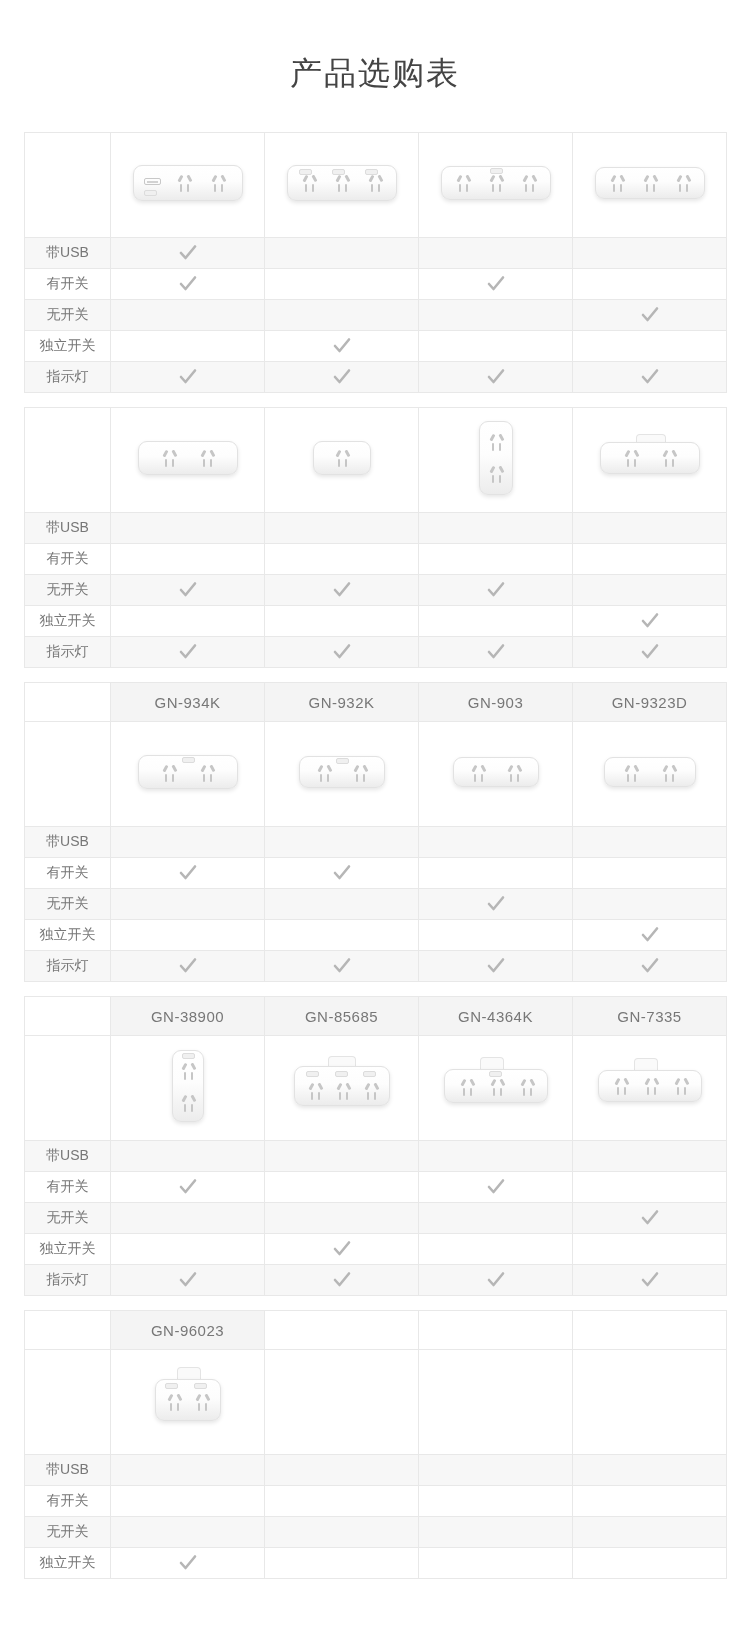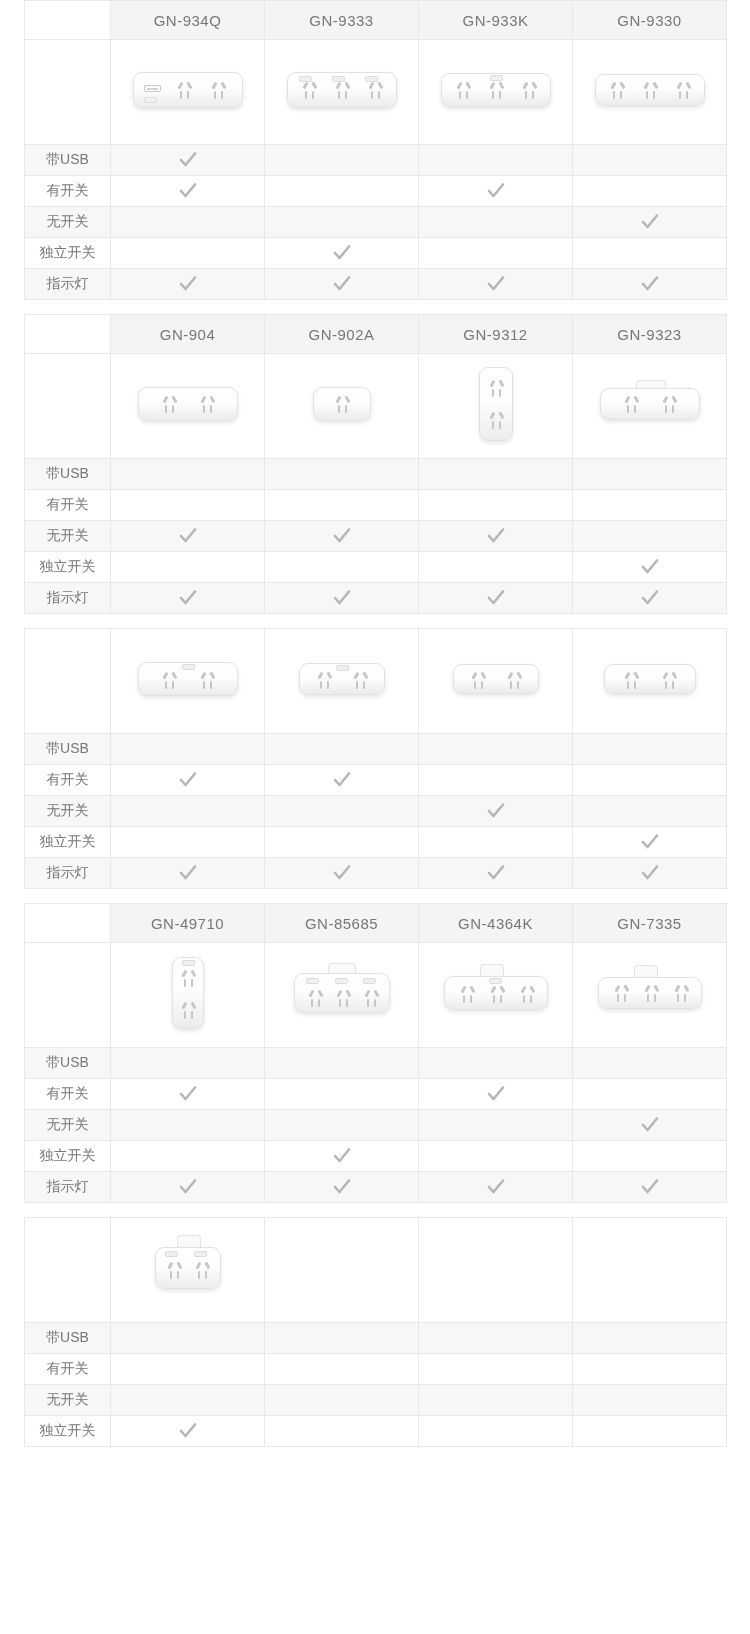--- a/index.html
+++ b/index.html
@@ -152,176 +152,452 @@
     border: 1px solid #e4e4e4;
     border-bottom: none;
     border-radius: 4px 4px 0 0;
   }
 </style>
 </head>
 <body>
 
 <div class="page">
 
+  <h1 class="page-title">产品选购表</h1>
 
   <div class="tables">
+
+    <table class="spec">
+      <colgroup>
+          <col class="lab">
+          <col class="mod">
+          <col class="mod">
+          <col class="mod">
+          <col class="mod">
+        </colgroup>
+      <tbody>
+      <tr>
+        <td class="corner-cell"></td>
+        <td class="img-cell">
+          <div class="prod">
+            <div class="body" style="width:110px;height:36px;">
+              <div class="usb" style="left:10px;top:12px;"></div>
+              <div class="sock" style="left:38px;top:7px;">
+                    <i class="tl"></i>
+                    <i class="tr"></i>
+                    <i class="bl"></i>
+                    <i class="br"></i>
+                  </div>
+              <div class="sock" style="left:72px;top:7px;">
+                    <i class="tl"></i>
+                    <i class="tr"></i>
+                    <i class="bl"></i>
+                    <i class="br"></i>
+                  </div>
+              <div class="sw" style="left:10px;top:24px;"></div>
+            </div>
+          </div>
+        </td>
+        <td class="img-cell">
+          <div class="prod">
+            <div class="body" style="width:110px;height:36px;">
+              <div class="sock" style="left:9px;top:7px;">
+                    <i class="tl"></i>
+                    <i class="tr"></i>
+                    <i class="bl"></i>
+                    <i class="br"></i>
+                  </div>
+              <div class="sock" style="left:42px;top:7px;">
+                    <i class="tl"></i>
+                    <i class="tr"></i>
+                    <i class="bl"></i>
+                    <i class="br"></i>
+                  </div>
+              <div class="sock" style="left:75px;top:7px;">
+                    <i class="tl"></i>
+                    <i class="tr"></i>
+                    <i class="bl"></i>
+                    <i class="br"></i>
+                  </div>
+              <div class="sw" style="left:11px;top:3px;"></div>
+              <div class="sw" style="left:44px;top:3px;"></div>
+              <div class="sw" style="left:77px;top:3px;"></div>
+            </div>
+          </div>
+        </td>
+        <td class="img-cell">
+          <div class="prod">
+            <div class="body" style="width:110px;height:34px;">
+              <div class="sock" style="left:9px;top:6px;">
+                    <i class="tl"></i>
+                    <i class="tr"></i>
+                    <i class="bl"></i>
+                    <i class="br"></i>
+                  </div>
+              <div class="sock" style="left:42px;top:6px;">
+                    <i class="tl"></i>
+                    <i class="tr"></i>
+                    <i class="bl"></i>
+                    <i class="br"></i>
+                  </div>
+              <div class="sock" style="left:75px;top:6px;">
+                    <i class="tl"></i>
+                    <i class="tr"></i>
+                    <i class="bl"></i>
+                    <i class="br"></i>
+                  </div>
+              <div class="sw" style="left:48px;top:1px;"></div>
+            </div>
+          </div>
+        </td>
+        <td class="img-cell">
+          <div class="prod">
+            <div class="body" style="width:110px;height:32px;">
+              <div class="sock" style="left:9px;top:5px;">
+                    <i class="tl"></i>
+                    <i class="tr"></i>
+                    <i class="bl"></i>
+                    <i class="br"></i>
+                  </div>
+              <div class="sock" style="left:42px;top:5px;">
+                    <i class="tl"></i>
+                    <i class="tr"></i>
+                    <i class="bl"></i>
+                    <i class="br"></i>
+                  </div>
+              <div class="sock" style="left:75px;top:5px;">
+                    <i class="tl"></i>
+                    <i class="tr"></i>
+                    <i class="bl"></i>
+                    <i class="br"></i>
+                  </div>
+            </div>
+          </div>
+        </td>
+      </tr>
+
+      <tr class="feat-row shaded">
+        <td class="label-cell">带USB</td>
+        <td class="mark-cell"><span class="check"><svg width="20" height="20" viewBox="0 0 20 20">
+                  <path d="M3 10 L7.5 15 L17 3.5" stroke="#b6b6b6" stroke-width="2.6" fill="none" stroke-linecap="round" stroke-linejoin="round"></path>
+                </svg></span></td>
+        <td class="mark-cell"></td>
+        <td class="mark-cell"></td>
+        <td class="mark-cell"></td>
+      </tr>
+      <tr class="feat-row">
+        <td class="label-cell">有开关</td>
+        <td class="mark-cell"><span class="check"><svg width="20" height="20" viewBox="0 0 20 20">
+                  <path d="M3 10 L7.5 15 L17 3.5" stroke="#b6b6b6" stroke-width="2.6" fill="none" stroke-linecap="round" stroke-linejoin="round"></path>
+                </svg></span></td>
+        <td class="mark-cell"></td>
+        <td class="mark-cell"><span class="check"><svg width="20" height="20" viewBox="0 0 20 20">
+                  <path d="M3 10 L7.5 15 L17 3.5" stroke="#b6b6b6" stroke-width="2.6" fill="none" stroke-linecap="round" stroke-linejoin="round"></path>
+                </svg></span></td>
+        <td class="mark-cell"></td>
+      </tr>
+      <tr class="feat-row shaded">
+        <td class="label-cell">无开关</td>
+        <td class="mark-cell"></td>
+        <td class="mark-cell"></td>
+        <td class="mark-cell"></td>
+        <td class="mark-cell"><span class="check"><svg width="20" height="20" viewBox="0 0 20 20">
+                  <path d="M3 10 L7.5 15 L17 3.5" stroke="#b6b6b6" stroke-width="2.6" fill="none" stroke-linecap="round" stroke-linejoin="round"></path>
+                </svg></span></td>
+      </tr>
+      <tr class="feat-row">
+        <td class="label-cell">独立开关</td>
+        <td class="mark-cell"></td>
+        <td class="mark-cell"><span class="check"><svg width="20" height="20" viewBox="0 0 20 20">
+                  <path d="M3 10 L7.5 15 L17 3.5" stroke="#b6b6b6" stroke-width="2.6" fill="none" stroke-linecap="round" stroke-linejoin="round"></path>
+                </svg></span></td>
+        <td class="mark-cell"></td>
+        <td class="mark-cell"></td>
+      </tr>
+      <tr class="feat-row shaded">
+        <td class="label-cell">指示灯</td>
+        <td class="mark-cell"><span class="check"><svg width="20" height="20" viewBox="0 0 20 20">
+                  <path d="M3 10 L7.5 15 L17 3.5" stroke="#b6b6b6" stroke-width="2.6" fill="none" stroke-linecap="round" stroke-linejoin="round"></path>
+                </svg></span></td>
+        <td class="mark-cell"><span class="check"><svg width="20" height="20" viewBox="0 0 20 20">
+                  <path d="M3 10 L7.5 15 L17 3.5" stroke="#b6b6b6" stroke-width="2.6" fill="none" stroke-linecap="round" stroke-linejoin="round"></path>
+                </svg></span></td>
+        <td class="mark-cell"><span class="check"><svg width="20" height="20" viewBox="0 0 20 20">
+                  <path d="M3 10 L7.5 15 L17 3.5" stroke="#b6b6b6" stroke-width="2.6" fill="none" stroke-linecap="round" stroke-linejoin="round"></path>
+                </svg></span></td>
+        <td class="mark-cell"><span class="check"><svg width="20" height="20" viewBox="0 0 20 20">
+                  <path d="M3 10 L7.5 15 L17 3.5" stroke="#b6b6b6" stroke-width="2.6" fill="none" stroke-linecap="round" stroke-linejoin="round"></path>
+                </svg></span></td>
+      </tr>
+    </tbody>
+      </table>
+
+    <table class="spec">
+      <colgroup>
+          <col class="lab">
+          <col class="mod">
+          <col class="mod">
+          <col class="mod">
+          <col class="mod">
+        </colgroup>
+      <tbody>
+      <tr>
+        <td class="corner-cell"></td>
+        <td class="img-cell">
+          <div class="prod">
+            <div class="body" style="width:100px;height:34px;">
+              <div class="sock" style="left:18px;top:6px;">
+                    <i class="tl"></i>
+                    <i class="tr"></i>
+                    <i class="bl"></i>
+                    <i class="br"></i>
+                  </div>
+              <div class="sock" style="left:56px;top:6px;">
+                    <i class="tl"></i>
+                    <i class="tr"></i>
+                    <i class="bl"></i>
+                    <i class="br"></i>
+                  </div>
+            </div>
+          </div>
+        </td>
+        <td class="img-cell">
+          <div class="prod">
+            <div class="body" style="width:58px;height:34px;">
+              <div class="sock" style="left:16px;top:6px;">
+                    <i class="tl"></i>
+                    <i class="tr"></i>
+                    <i class="bl"></i>
+                    <i class="br"></i>
+                  </div>
+            </div>
+          </div>
+        </td>
+        <td class="img-cell">
+          <div class="prod">
+            <div class="body" style="width:34px;height:74px;">
+              <div class="sock" style="left:4px;top:10px;">
+                    <i class="tl"></i>
+                    <i class="tr"></i>
+                    <i class="bl"></i>
+                    <i class="br"></i>
+                  </div>
+              <div class="sock" style="left:4px;top:42px;">
+                    <i class="tl"></i>
+                    <i class="tr"></i>
+                    <i class="bl"></i>
+                    <i class="br"></i>
+                  </div>
+            </div>
+          </div>
+        </td>
+        <td class="img-cell">
+          <div class="prod">
+            <div class="plugtab" style="left:36px;top:-8px;width:28px;height:10px;"></div>
+            <div class="body" style="width:100px;height:32px;">
+              <div class="sock" style="left:18px;top:5px;">
+                    <i class="tl"></i>
+                    <i class="tr"></i>
+                    <i class="bl"></i>
+                    <i class="br"></i>
+                  </div>
+              <div class="sock" style="left:56px;top:5px;">
+                    <i class="tl"></i>
+                    <i class="tr"></i>
+                    <i class="bl"></i>
+                    <i class="br"></i>
+                  </div>
+            </div>
+          </div>
+        </td>
+      </tr>
+
+      <tr class="feat-row shaded">
+        <td class="label-cell">带USB</td>
+        <td class="mark-cell"></td>
+        <td class="mark-cell"></td>
+        <td class="mark-cell"></td>
+        <td class="mark-cell"></td>
+      </tr>
+      <tr class="feat-row">
+        <td class="label-cell">有开关</td>
+        <td class="mark-cell"></td>
+        <td class="mark-cell"></td>
+        <td class="mark-cell"></td>
+        <td class="mark-cell"></td>
+      </tr>
+      <tr class="feat-row shaded">
+        <td class="label-cell">无开关</td>
+        <td class="mark-cell"><span class="check"><svg width="20" height="20" viewBox="0 0 20 20">
+                  <path d="M3 10 L7.5 15 L17 3.5" stroke="#b6b6b6" stroke-width="2.6" fill="none" stroke-linecap="round" stroke-linejoin="round"></path>
+                </svg></span></td>
+        <td class="mark-cell"><span class="check"><svg width="20" height="20" viewBox="0 0 20 20">
+                  <path d="M3 10 L7.5 15 L17 3.5" stroke="#b6b6b6" stroke-width="2.6" fill="none" stroke-linecap="round" stroke-linejoin="round"></path>
+                </svg></span></td>
+        <td class="mark-cell"><span class="check"><svg width="20" height="20" viewBox="0 0 20 20">
+                  <path d="M3 10 L7.5 15 L17 3.5" stroke="#b6b6b6" stroke-width="2.6" fill="none" stroke-linecap="round" stroke-linejoin="round"></path>
+                </svg></span></td>
+        <td class="mark-cell"></td>
+      </tr>
+      <tr class="feat-row">
+        <td class="label-cell">独立开关</td>
+        <td class="mark-cell"></td>
+        <td class="mark-cell"></td>
+        <td class="mark-cell"></td>
+        <td class="mark-cell"><span class="check"><svg width="20" height="20" viewBox="0 0 20 20">
+                  <path d="M3 10 L7.5 15 L17 3.5" stroke="#b6b6b6" stroke-width="2.6" fill="none" stroke-linecap="round" stroke-linejoin="round"></path>
+                </svg></span></td>
+      </tr>
+      <tr class="feat-row shaded">
+        <td class="label-cell">指示灯</td>
+        <td class="mark-cell"><span class="check"><svg width="20" height="20" viewBox="0 0 20 20">
+                  <path d="M3 10 L7.5 15 L17 3.5" stroke="#b6b6b6" stroke-width="2.6" fill="none" stroke-linecap="round" stroke-linejoin="round"></path>
+                </svg></span></td>
+        <td class="mark-cell"><span class="check"><svg width="20" height="20" viewBox="0 0 20 20">
+                  <path d="M3 10 L7.5 15 L17 3.5" stroke="#b6b6b6" stroke-width="2.6" fill="none" stroke-linecap="round" stroke-linejoin="round"></path>
+                </svg></span></td>
+        <td class="mark-cell"><span class="check"><svg width="20" height="20" viewBox="0 0 20 20">
+                  <path d="M3 10 L7.5 15 L17 3.5" stroke="#b6b6b6" stroke-width="2.6" fill="none" stroke-linecap="round" stroke-linejoin="round"></path>
+                </svg></span></td>
+        <td class="mark-cell"><span class="check"><svg width="20" height="20" viewBox="0 0 20 20">
+                  <path d="M3 10 L7.5 15 L17 3.5" stroke="#b6b6b6" stroke-width="2.6" fill="none" stroke-linecap="round" stroke-linejoin="round"></path>
+                </svg></span></td>
+      </tr>
+    </tbody>
+      </table>
 
     <table class="spec">
       <colgroup>
           <col class="lab">
           <col class="mod">
           <col class="mod">
           <col class="mod">
           <col class="mod">
         </colgroup>
       <tbody>
           <tr>
         <td class="corner-cell"></td>
-        <td class="model-cell">GN-934Q</td>
-        <td class="model-cell">GN-9333</td>
-        <td class="model-cell">GN-933K</td>
-        <td class="model-cell">GN-9330</td>
+        <td class="model-cell">GN-934K</td>
+        <td class="model-cell">GN-932K</td>
+        <td class="model-cell">GN-903</td>
+        <td class="model-cell">GN-9323D</td>
       </tr>
       <tr>
         <td class="corner-cell"></td>
         <td class="img-cell">
           <div class="prod">
-            <div class="body" style="width:110px;height:36px;">
-              <div class="usb" style="left:10px;top:12px;"></div>
-              <div class="sock" style="left:38px;top:7px;">
-                    <i class="tl"></i>
-                    <i class="tr"></i>
-                    <i class="bl"></i>
-                    <i class="br"></i>
-                  </div>
-              <div class="sock" style="left:72px;top:7px;">
-                    <i class="tl"></i>
-                    <i class="tr"></i>
-                    <i class="bl"></i>
-                    <i class="br"></i>
-                  </div>
-              <div class="sw" style="left:10px;top:24px;"></div>
-            </div>
-          </div>
-        </td>
-        <td class="img-cell">
-          <div class="prod">
-            <div class="body" style="width:110px;height:36px;">
-              <div class="sock" style="left:9px;top:7px;">
-                    <i class="tl"></i>
-                    <i class="tr"></i>
-                    <i class="bl"></i>
-                    <i class="br"></i>
-                  </div>
-              <div class="sock" style="left:42px;top:7px;">
-                    <i class="tl"></i>
-                    <i class="tr"></i>
-                    <i class="bl"></i>
-                    <i class="br"></i>
-                  </div>
-              <div class="sock" style="left:75px;top:7px;">
-                    <i class="tl"></i>
-                    <i class="tr"></i>
-                    <i class="bl"></i>
-                    <i class="br"></i>
-                  </div>
-              <div class="sw" style="left:11px;top:3px;"></div>
-              <div class="sw" style="left:44px;top:3px;"></div>
-              <div class="sw" style="left:77px;top:3px;"></div>
-            </div>
-          </div>
-        </td>
-        <td class="img-cell">
-          <div class="prod">
-            <div class="body" style="width:110px;height:34px;">
-              <div class="sock" style="left:9px;top:6px;">
-                    <i class="tl"></i>
-                    <i class="tr"></i>
-                    <i class="bl"></i>
-                    <i class="br"></i>
-                  </div>
-              <div class="sock" style="left:42px;top:6px;">
-                    <i class="tl"></i>
-                    <i class="tr"></i>
-                    <i class="bl"></i>
-                    <i class="br"></i>
-                  </div>
-              <div class="sock" style="left:75px;top:6px;">
-                    <i class="tl"></i>
-                    <i class="tr"></i>
-                    <i class="bl"></i>
-                    <i class="br"></i>
-                  </div>
-              <div class="sw" style="left:48px;top:1px;"></div>
-            </div>
-          </div>
-        </td>
-        <td class="img-cell">
-          <div class="prod">
-            <div class="body" style="width:110px;height:32px;">
-              <div class="sock" style="left:9px;top:5px;">
-                    <i class="tl"></i>
-                    <i class="tr"></i>
-                    <i class="bl"></i>
-                    <i class="br"></i>
-                  </div>
-              <div class="sock" style="left:42px;top:5px;">
-                    <i class="tl"></i>
-                    <i class="tr"></i>
-                    <i class="bl"></i>
-                    <i class="br"></i>
-                  </div>
-              <div class="sock" style="left:75px;top:5px;">
+            <div class="body" style="width:100px;height:34px;">
+              <div class="sock" style="left:18px;top:7px;">
+                    <i class="tl"></i>
+                    <i class="tr"></i>
+                    <i class="bl"></i>
+                    <i class="br"></i>
+                  </div>
+              <div class="sock" style="left:56px;top:7px;">
+                    <i class="tl"></i>
+                    <i class="tr"></i>
+                    <i class="bl"></i>
+                    <i class="br"></i>
+                  </div>
+              <div class="sw" style="left:43px;top:1px;"></div>
+            </div>
+          </div>
+        </td>
+        <td class="img-cell">
+          <div class="prod">
+            <div class="body" style="width:86px;height:32px;">
+              <div class="sock" style="left:12px;top:6px;">
+                    <i class="tl"></i>
+                    <i class="tr"></i>
+                    <i class="bl"></i>
+                    <i class="br"></i>
+                  </div>
+              <div class="sock" style="left:48px;top:6px;">
+                    <i class="tl"></i>
+                    <i class="tr"></i>
+                    <i class="bl"></i>
+                    <i class="br"></i>
+                  </div>
+              <div class="sw" style="left:36px;top:1px;"></div>
+            </div>
+          </div>
+        </td>
+        <td class="img-cell">
+          <div class="prod">
+            <div class="body" style="width:86px;height:30px;">
+              <div class="sock" style="left:12px;top:5px;">
+                    <i class="tl"></i>
+                    <i class="tr"></i>
+                    <i class="bl"></i>
+                    <i class="br"></i>
+                  </div>
+              <div class="sock" style="left:48px;top:5px;">
+                    <i class="tl"></i>
+                    <i class="tr"></i>
+                    <i class="bl"></i>
+                    <i class="br"></i>
+                  </div>
+            </div>
+          </div>
+        </td>
+        <td class="img-cell">
+          <div class="prod">
+            <div class="body" style="width:92px;height:30px;">
+              <div class="sock" style="left:14px;top:5px;">
+                    <i class="tl"></i>
+                    <i class="tr"></i>
+                    <i class="bl"></i>
+                    <i class="br"></i>
+                  </div>
+              <div class="sock" style="left:52px;top:5px;">
                     <i class="tl"></i>
                     <i class="tr"></i>
                     <i class="bl"></i>
                     <i class="br"></i>
                   </div>
             </div>
           </div>
         </td>
       </tr>
 
       <tr class="feat-row shaded">
         <td class="label-cell">带USB</td>
-        <td class="mark-cell"><span class="check"><svg width="20" height="20" viewBox="0 0 20 20">
-                  <path d="M3 10 L7.5 15 L17 3.5" stroke="#b6b6b6" stroke-width="2.6" fill="none" stroke-linecap="round" stroke-linejoin="round"></path>
-                </svg></span></td>
+        <td class="mark-cell"></td>
         <td class="mark-cell"></td>
         <td class="mark-cell"></td>
         <td class="mark-cell"></td>
       </tr>
       <tr class="feat-row">
         <td class="label-cell">有开关</td>
         <td class="mark-cell"><span class="check"><svg width="20" height="20" viewBox="0 0 20 20">
                   <path d="M3 10 L7.5 15 L17 3.5" stroke="#b6b6b6" stroke-width="2.6" fill="none" stroke-linecap="round" stroke-linejoin="round"></path>
                 </svg></span></td>
-        <td class="mark-cell"></td>
-        <td class="mark-cell"><span class="check"><svg width="20" height="20" viewBox="0 0 20 20">
-                  <path d="M3 10 L7.5 15 L17 3.5" stroke="#b6b6b6" stroke-width="2.6" fill="none" stroke-linecap="round" stroke-linejoin="round"></path>
-                </svg></span></td>
+        <td class="mark-cell"><span class="check"><svg width="20" height="20" viewBox="0 0 20 20">
+                  <path d="M3 10 L7.5 15 L17 3.5" stroke="#b6b6b6" stroke-width="2.6" fill="none" stroke-linecap="round" stroke-linejoin="round"></path>
+                </svg></span></td>
+        <td class="mark-cell"></td>
         <td class="mark-cell"></td>
       </tr>
       <tr class="feat-row shaded">
         <td class="label-cell">无开关</td>
         <td class="mark-cell"></td>
         <td class="mark-cell"></td>
-        <td class="mark-cell"></td>
-        <td class="mark-cell"><span class="check"><svg width="20" height="20" viewBox="0 0 20 20">
-                  <path d="M3 10 L7.5 15 L17 3.5" stroke="#b6b6b6" stroke-width="2.6" fill="none" stroke-linecap="round" stroke-linejoin="round"></path>
-                </svg></span></td>
+        <td class="mark-cell"><span class="check"><svg width="20" height="20" viewBox="0 0 20 20">
+                  <path d="M3 10 L7.5 15 L17 3.5" stroke="#b6b6b6" stroke-width="2.6" fill="none" stroke-linecap="round" stroke-linejoin="round"></path>
+                </svg></span></td>
+        <td class="mark-cell"></td>
       </tr>
       <tr class="feat-row">
         <td class="label-cell">独立开关</td>
         <td class="mark-cell"></td>
-        <td class="mark-cell"><span class="check"><svg width="20" height="20" viewBox="0 0 20 20">
-                  <path d="M3 10 L7.5 15 L17 3.5" stroke="#b6b6b6" stroke-width="2.6" fill="none" stroke-linecap="round" stroke-linejoin="round"></path>
-                </svg></span></td>
-        <td class="mark-cell"></td>
-        <td class="mark-cell"></td>
+        <td class="mark-cell"></td>
+        <td class="mark-cell"></td>
+        <td class="mark-cell"><span class="check"><svg width="20" height="20" viewBox="0 0 20 20">
+                  <path d="M3 10 L7.5 15 L17 3.5" stroke="#b6b6b6" stroke-width="2.6" fill="none" stroke-linecap="round" stroke-linejoin="round"></path>
+                </svg></span></td>
       </tr>
       <tr class="feat-row shaded">
         <td class="label-cell">指示灯</td>
         <td class="mark-cell"><span class="check"><svg width="20" height="20" viewBox="0 0 20 20">
                   <path d="M3 10 L7.5 15 L17 3.5" stroke="#b6b6b6" stroke-width="2.6" fill="none" stroke-linecap="round" stroke-linejoin="round"></path>
                 </svg></span></td>
         <td class="mark-cell"><span class="check"><svg width="20" height="20" viewBox="0 0 20 20">
                   <path d="M3 10 L7.5 15 L17 3.5" stroke="#b6b6b6" stroke-width="2.6" fill="none" stroke-linecap="round" stroke-linejoin="round"></path>
                 </svg></span></td>
         <td class="mark-cell"><span class="check"><svg width="20" height="20" viewBox="0 0 20 20">
@@ -338,272 +614,162 @@
       <colgroup>
           <col class="lab">
           <col class="mod">
           <col class="mod">
           <col class="mod">
           <col class="mod">
         </colgroup>
       <tbody>
           <tr>
         <td class="corner-cell"></td>
-        <td class="model-cell">GN-904</td>
-        <td class="model-cell">GN-902A</td>
-        <td class="model-cell">GN-9312</td>
-        <td class="model-cell">GN-9323</td>
+        <td class="model-cell">GN-38900</td>
+        <td class="model-cell">GN-85685</td>
+        <td class="model-cell">GN-4364K</td>
+        <td class="model-cell">GN-7335</td>
       </tr>
       <tr>
         <td class="corner-cell"></td>
         <td class="img-cell">
           <div class="prod">
-            <div class="body" style="width:100px;height:34px;">
-              <div class="sock" style="left:18px;top:6px;">
-                    <i class="tl"></i>
-                    <i class="tr"></i>
-                    <i class="bl"></i>
-                    <i class="br"></i>
-                  </div>
-              <div class="sock" style="left:56px;top:6px;">
-                    <i class="tl"></i>
-                    <i class="tr"></i>
-                    <i class="bl"></i>
-                    <i class="br"></i>
-                  </div>
-            </div>
-          </div>
-        </td>
-        <td class="img-cell">
-          <div class="prod">
-            <div class="body" style="width:58px;height:34px;">
-              <div class="sock" style="left:16px;top:6px;">
-                    <i class="tl"></i>
-                    <i class="tr"></i>
-                    <i class="bl"></i>
-                    <i class="br"></i>
-                  </div>
-            </div>
-          </div>
-        </td>
-        <td class="img-cell">
-          <div class="prod">
-            <div class="body" style="width:34px;height:74px;">
-              <div class="sock" style="left:4px;top:10px;">
-                    <i class="tl"></i>
-                    <i class="tr"></i>
-                    <i class="bl"></i>
-                    <i class="br"></i>
-                  </div>
-              <div class="sock" style="left:4px;top:42px;">
-                    <i class="tl"></i>
-                    <i class="tr"></i>
-                    <i class="bl"></i>
-                    <i class="br"></i>
-                  </div>
-            </div>
-          </div>
-        </td>
-        <td class="img-cell">
-          <div class="prod">
-            <div class="plugtab" style="left:36px;top:-8px;width:28px;height:10px;"></div>
-            <div class="body" style="width:100px;height:32px;">
-              <div class="sock" style="left:18px;top:5px;">
-                    <i class="tl"></i>
-                    <i class="tr"></i>
-                    <i class="bl"></i>
-                    <i class="br"></i>
-                  </div>
-              <div class="sock" style="left:56px;top:5px;">
+            <div class="body" style="width:32px;height:72px;">
+              <div class="sock" style="left:3px;top:10px;">
+                    <i class="tl"></i>
+                    <i class="tr"></i>
+                    <i class="bl"></i>
+                    <i class="br"></i>
+                  </div>
+              <div class="sock" style="left:3px;top:42px;">
+                    <i class="tl"></i>
+                    <i class="tr"></i>
+                    <i class="bl"></i>
+                    <i class="br"></i>
+                  </div>
+              <div class="sw" style="left:9px;top:2px;"></div>
+            </div>
+          </div>
+        </td>
+        <td class="img-cell">
+          <div class="prod">
+            <div class="plugtab" style="left:34px;top:-10px;width:26px;height:12px;"></div>
+            <div class="body" style="width:96px;height:40px;">
+              <div class="sock" style="left:8px;top:14px;">
+                    <i class="tl"></i>
+                    <i class="tr"></i>
+                    <i class="bl"></i>
+                    <i class="br"></i>
+                  </div>
+              <div class="sock" style="left:36px;top:14px;">
+                    <i class="tl"></i>
+                    <i class="tr"></i>
+                    <i class="bl"></i>
+                    <i class="br"></i>
+                  </div>
+              <div class="sock" style="left:64px;top:14px;">
+                    <i class="tl"></i>
+                    <i class="tr"></i>
+                    <i class="bl"></i>
+                    <i class="br"></i>
+                  </div>
+              <div class="sw" style="left:11px;top:4px;"></div>
+              <div class="sw" style="left:40px;top:4px;"></div>
+              <div class="sw" style="left:68px;top:4px;"></div>
+            </div>
+          </div>
+        </td>
+        <td class="img-cell">
+          <div class="prod">
+            <div class="plugtab" style="left:36px;top:-12px;width:22px;height:14px;"></div>
+            <div class="body" style="width:104px;height:34px;">
+              <div class="sock" style="left:10px;top:7px;">
+                    <i class="tl"></i>
+                    <i class="tr"></i>
+                    <i class="bl"></i>
+                    <i class="br"></i>
+                  </div>
+              <div class="sock" style="left:40px;top:7px;">
+                    <i class="tl"></i>
+                    <i class="tr"></i>
+                    <i class="bl"></i>
+                    <i class="br"></i>
+                  </div>
+              <div class="sock" style="left:70px;top:7px;">
+                    <i class="tl"></i>
+                    <i class="tr"></i>
+                    <i class="bl"></i>
+                    <i class="br"></i>
+                  </div>
+              <div class="sw" style="left:44px;top:1px;"></div>
+            </div>
+          </div>
+        </td>
+        <td class="img-cell">
+          <div class="prod">
+            <div class="plugtab" style="left:36px;top:-12px;width:22px;height:14px;"></div>
+            <div class="body" style="width:104px;height:32px;">
+              <div class="sock" style="left:10px;top:5px;">
+                    <i class="tl"></i>
+                    <i class="tr"></i>
+                    <i class="bl"></i>
+                    <i class="br"></i>
+                  </div>
+              <div class="sock" style="left:40px;top:5px;">
+                    <i class="tl"></i>
+                    <i class="tr"></i>
+                    <i class="bl"></i>
+                    <i class="br"></i>
+                  </div>
+              <div class="sock" style="left:70px;top:5px;">
                     <i class="tl"></i>
                     <i class="tr"></i>
                     <i class="bl"></i>
                     <i class="br"></i>
                   </div>
             </div>
           </div>
         </td>
       </tr>
 
       <tr class="feat-row shaded">
         <td class="label-cell">带USB</td>
         <td class="mark-cell"></td>
         <td class="mark-cell"></td>
         <td class="mark-cell"></td>
         <td class="mark-cell"></td>
       </tr>
       <tr class="feat-row">
         <td class="label-cell">有开关</td>
-        <td class="mark-cell"></td>
-        <td class="mark-cell"></td>
-        <td class="mark-cell"></td>
+        <td class="mark-cell"><span class="check"><svg width="20" height="20" viewBox="0 0 20 20">
+                  <path d="M3 10 L7.5 15 L17 3.5" stroke="#b6b6b6" stroke-width="2.6" fill="none" stroke-linecap="round" stroke-linejoin="round"></path>
+                </svg></span></td>
+        <td class="mark-cell"></td>
+        <td class="mark-cell"><span class="check"><svg width="20" height="20" viewBox="0 0 20 20">
+                  <path d="M3 10 L7.5 15 L17 3.5" stroke="#b6b6b6" stroke-width="2.6" fill="none" stroke-linecap="round" stroke-linejoin="round"></path>
+                </svg></span></td>
         <td class="mark-cell"></td>
       </tr>
       <tr class="feat-row shaded">
         <td class="label-cell">无开关</td>
-        <td class="mark-cell"><span class="check"><svg width="20" height="20" viewBox="0 0 20 20">
-                  <path d="M3 10 L7.5 15 L17 3.5" stroke="#b6b6b6" stroke-width="2.6" fill="none" stroke-linecap="round" stroke-linejoin="round"></path>
-                </svg></span></td>
-        <td class="mark-cell"><span class="check"><svg width="20" height="20" viewBox="0 0 20 20">
-                  <path d="M3 10 L7.5 15 L17 3.5" stroke="#b6b6b6" stroke-width="2.6" fill="none" stroke-linecap="round" stroke-linejoin="round"></path>
-                </svg></span></td>
-        <td class="mark-cell"><span class="check"><svg width="20" height="20" viewBox="0 0 20 20">
-                  <path d="M3 10 L7.5 15 L17 3.5" stroke="#b6b6b6" stroke-width="2.6" fill="none" stroke-linecap="round" stroke-linejoin="round"></path>
-                </svg></span></td>
-        <td class="mark-cell"></td>
+        <td class="mark-cell"></td>
+        <td class="mark-cell"></td>
+        <td class="mark-cell"></td>
+        <td class="mark-cell"><span class="check"><svg width="20" height="20" viewBox="0 0 20 20">
+                  <path d="M3 10 L7.5 15 L17 3.5" stroke="#b6b6b6" stroke-width="2.6" fill="none" stroke-linecap="round" stroke-linejoin="round"></path>
+                </svg></span></td>
       </tr>
       <tr class="feat-row">
         <td class="label-cell">独立开关</td>
         <td class="mark-cell"></td>
-        <td class="mark-cell"></td>
-        <td class="mark-cell"></td>
-        <td class="mark-cell"><span class="check"><svg width="20" height="20" viewBox="0 0 20 20">
-                  <path d="M3 10 L7.5 15 L17 3.5" stroke="#b6b6b6" stroke-width="2.6" fill="none" stroke-linecap="round" stroke-linejoin="round"></path>
-                </svg></span></td>
-      </tr>
-      <tr class="feat-row shaded">
-        <td class="label-cell">指示灯</td>
-        <td class="mark-cell"><span class="check"><svg width="20" height="20" viewBox="0 0 20 20">
-                  <path d="M3 10 L7.5 15 L17 3.5" stroke="#b6b6b6" stroke-width="2.6" fill="none" stroke-linecap="round" stroke-linejoin="round"></path>
-                </svg></span></td>
-        <td class="mark-cell"><span class="check"><svg width="20" height="20" viewBox="0 0 20 20">
-                  <path d="M3 10 L7.5 15 L17 3.5" stroke="#b6b6b6" stroke-width="2.6" fill="none" stroke-linecap="round" stroke-linejoin="round"></path>
-                </svg></span></td>
-        <td class="mark-cell"><span class="check"><svg width="20" height="20" viewBox="0 0 20 20">
-                  <path d="M3 10 L7.5 15 L17 3.5" stroke="#b6b6b6" stroke-width="2.6" fill="none" stroke-linecap="round" stroke-linejoin="round"></path>
-                </svg></span></td>
-        <td class="mark-cell"><span class="check"><svg width="20" height="20" viewBox="0 0 20 20">
-                  <path d="M3 10 L7.5 15 L17 3.5" stroke="#b6b6b6" stroke-width="2.6" fill="none" stroke-linecap="round" stroke-linejoin="round"></path>
-                </svg></span></td>
-      </tr>
-    </tbody>
-      </table>
-
-    <table class="spec">
-      <colgroup>
-          <col class="lab">
-          <col class="mod">
-          <col class="mod">
-          <col class="mod">
-          <col class="mod">
-        </colgroup>
-      <tbody>
-      <tr>
-        <td class="corner-cell"></td>
-        <td class="img-cell">
-          <div class="prod">
-            <div class="body" style="width:100px;height:34px;">
-              <div class="sock" style="left:18px;top:7px;">
-                    <i class="tl"></i>
-                    <i class="tr"></i>
-                    <i class="bl"></i>
-                    <i class="br"></i>
-                  </div>
-              <div class="sock" style="left:56px;top:7px;">
-                    <i class="tl"></i>
-                    <i class="tr"></i>
-                    <i class="bl"></i>
-                    <i class="br"></i>
-                  </div>
-              <div class="sw" style="left:43px;top:1px;"></div>
-            </div>
-          </div>
-        </td>
-        <td class="img-cell">
-          <div class="prod">
-            <div class="body" style="width:86px;height:32px;">
-              <div class="sock" style="left:12px;top:6px;">
-                    <i class="tl"></i>
-                    <i class="tr"></i>
-                    <i class="bl"></i>
-                    <i class="br"></i>
-                  </div>
-              <div class="sock" style="left:48px;top:6px;">
-                    <i class="tl"></i>
-                    <i class="tr"></i>
-                    <i class="bl"></i>
-                    <i class="br"></i>
-                  </div>
-              <div class="sw" style="left:36px;top:1px;"></div>
-            </div>
-          </div>
-        </td>
-        <td class="img-cell">
-          <div class="prod">
-            <div class="body" style="width:86px;height:30px;">
-              <div class="sock" style="left:12px;top:5px;">
-                    <i class="tl"></i>
-                    <i class="tr"></i>
-                    <i class="bl"></i>
-                    <i class="br"></i>
-                  </div>
-              <div class="sock" style="left:48px;top:5px;">
-                    <i class="tl"></i>
-                    <i class="tr"></i>
-                    <i class="bl"></i>
-                    <i class="br"></i>
-                  </div>
-            </div>
-          </div>
-        </td>
-        <td class="img-cell">
-          <div class="prod">
-            <div class="body" style="width:92px;height:30px;">
-              <div class="sock" style="left:14px;top:5px;">
-                    <i class="tl"></i>
-                    <i class="tr"></i>
-                    <i class="bl"></i>
-                    <i class="br"></i>
-                  </div>
-              <div class="sock" style="left:52px;top:5px;">
-                    <i class="tl"></i>
-                    <i class="tr"></i>
-                    <i class="bl"></i>
-                    <i class="br"></i>
-                  </div>
-            </div>
-          </div>
-        </td>
-      </tr>
-
-      <tr class="feat-row shaded">
-        <td class="label-cell">带USB</td>
-        <td class="mark-cell"></td>
-        <td class="mark-cell"></td>
-        <td class="mark-cell"></td>
-        <td class="mark-cell"></td>
-      </tr>
-      <tr class="feat-row">
-        <td class="label-cell">有开关</td>
-        <td class="mark-cell"><span class="check"><svg width="20" height="20" viewBox="0 0 20 20">
-                  <path d="M3 10 L7.5 15 L17 3.5" stroke="#b6b6b6" stroke-width="2.6" fill="none" stroke-linecap="round" stroke-linejoin="round"></path>
-                </svg></span></td>
-        <td class="mark-cell"><span class="check"><svg width="20" height="20" viewBox="0 0 20 20">
-                  <path d="M3 10 L7.5 15 L17 3.5" stroke="#b6b6b6" stroke-width="2.6" fill="none" stroke-linecap="round" stroke-linejoin="round"></path>
-                </svg></span></td>
-        <td class="mark-cell"></td>
-        <td class="mark-cell"></td>
-      </tr>
-      <tr class="feat-row shaded">
-        <td class="label-cell">无开关</td>
-        <td class="mark-cell"></td>
-        <td class="mark-cell"></td>
-        <td class="mark-cell"><span class="check"><svg width="20" height="20" viewBox="0 0 20 20">
-                  <path d="M3 10 L7.5 15 L17 3.5" stroke="#b6b6b6" stroke-width="2.6" fill="none" stroke-linecap="round" stroke-linejoin="round"></path>
-                </svg></span></td>
-        <td class="mark-cell"></td>
-      </tr>
-      <tr class="feat-row">
-        <td class="label-cell">独立开关</td>
-        <td class="mark-cell"></td>
-        <td class="mark-cell"></td>
-        <td class="mark-cell"></td>
-        <td class="mark-cell"><span class="check"><svg width="20" height="20" viewBox="0 0 20 20">
-                  <path d="M3 10 L7.5 15 L17 3.5" stroke="#b6b6b6" stroke-width="2.6" fill="none" stroke-linecap="round" stroke-linejoin="round"></path>
-                </svg></span></td>
+        <td class="mark-cell"><span class="check"><svg width="20" height="20" viewBox="0 0 20 20">
+                  <path d="M3 10 L7.5 15 L17 3.5" stroke="#b6b6b6" stroke-width="2.6" fill="none" stroke-linecap="round" stroke-linejoin="round"></path>
+                </svg></span></td>
+        <td class="mark-cell"></td>
+        <td class="mark-cell"></td>
       </tr>
       <tr class="feat-row shaded">
         <td class="label-cell">指示灯</td>
         <td class="mark-cell"><span class="check"><svg width="20" height="20" viewBox="0 0 20 20">
                   <path d="M3 10 L7.5 15 L17 3.5" stroke="#b6b6b6" stroke-width="2.6" fill="none" stroke-linecap="round" stroke-linejoin="round"></path>
                 </svg></span></td>
         <td class="mark-cell"><span class="check"><svg width="20" height="20" viewBox="0 0 20 20">
                   <path d="M3 10 L7.5 15 L17 3.5" stroke="#b6b6b6" stroke-width="2.6" fill="none" stroke-linecap="round" stroke-linejoin="round"></path>
                 </svg></span></td>
         <td class="mark-cell"><span class="check"><svg width="20" height="20" viewBox="0 0 20 20">
@@ -620,190 +786,25 @@
       <colgroup>
           <col class="lab">
           <col class="mod">
           <col class="mod">
           <col class="mod">
           <col class="mod">
         </colgroup>
       <tbody>
           <tr>
         <td class="corner-cell"></td>
-        <td class="model-cell">GN-49710</td>
-        <td class="model-cell">GN-85685</td>
-        <td class="model-cell">GN-4364K</td>
-        <td class="model-cell">GN-7335</td>
-      </tr>
-      <tr>
-        <td class="corner-cell"></td>
-        <td class="img-cell">
-          <div class="prod">
-            <div class="body" style="width:32px;height:72px;">
-              <div class="sock" style="left:3px;top:10px;">
-                    <i class="tl"></i>
-                    <i class="tr"></i>
-                    <i class="bl"></i>
-                    <i class="br"></i>
-                  </div>
-              <div class="sock" style="left:3px;top:42px;">
-                    <i class="tl"></i>
-                    <i class="tr"></i>
-                    <i class="bl"></i>
-                    <i class="br"></i>
-                  </div>
-              <div class="sw" style="left:9px;top:2px;"></div>
-            </div>
-          </div>
-        </td>
-        <td class="img-cell">
-          <div class="prod">
-            <div class="plugtab" style="left:34px;top:-10px;width:26px;height:12px;"></div>
-            <div class="body" style="width:96px;height:40px;">
-              <div class="sock" style="left:8px;top:14px;">
-                    <i class="tl"></i>
-                    <i class="tr"></i>
-                    <i class="bl"></i>
-                    <i class="br"></i>
-                  </div>
-              <div class="sock" style="left:36px;top:14px;">
-                    <i class="tl"></i>
-                    <i class="tr"></i>
-                    <i class="bl"></i>
-                    <i class="br"></i>
-                  </div>
-              <div class="sock" style="left:64px;top:14px;">
-                    <i class="tl"></i>
-                    <i class="tr"></i>
-                    <i class="bl"></i>
-                    <i class="br"></i>
-                  </div>
-              <div class="sw" style="left:11px;top:4px;"></div>
-              <div class="sw" style="left:40px;top:4px;"></div>
-              <div class="sw" style="left:68px;top:4px;"></div>
-            </div>
-          </div>
-        </td>
-        <td class="img-cell">
-          <div class="prod">
-            <div class="plugtab" style="left:36px;top:-12px;width:22px;height:14px;"></div>
-            <div class="body" style="width:104px;height:34px;">
-              <div class="sock" style="left:10px;top:7px;">
-                    <i class="tl"></i>
-                    <i class="tr"></i>
-                    <i class="bl"></i>
-                    <i class="br"></i>
-                  </div>
-              <div class="sock" style="left:40px;top:7px;">
-                    <i class="tl"></i>
-                    <i class="tr"></i>
-                    <i class="bl"></i>
-                    <i class="br"></i>
-                  </div>
-              <div class="sock" style="left:70px;top:7px;">
-                    <i class="tl"></i>
-                    <i class="tr"></i>
-                    <i class="bl"></i>
-                    <i class="br"></i>
-                  </div>
-              <div class="sw" style="left:44px;top:1px;"></div>
-            </div>
-          </div>
-        </td>
-        <td class="img-cell">
-          <div class="prod">
-            <div class="plugtab" style="left:36px;top:-12px;width:22px;height:14px;"></div>
-            <div class="body" style="width:104px;height:32px;">
-              <div class="sock" style="left:10px;top:5px;">
-                    <i class="tl"></i>
-                    <i class="tr"></i>
-                    <i class="bl"></i>
-                    <i class="br"></i>
-                  </div>
-              <div class="sock" style="left:40px;top:5px;">
-                    <i class="tl"></i>
-                    <i class="tr"></i>
-                    <i class="bl"></i>
-                    <i class="br"></i>
-                  </div>
-              <div class="sock" style="left:70px;top:5px;">
-                    <i class="tl"></i>
-                    <i class="tr"></i>
-                    <i class="bl"></i>
-                    <i class="br"></i>
-                  </div>
-            </div>
-          </div>
-        </td>
-      </tr>
-
-      <tr class="feat-row shaded">
-        <td class="label-cell">带USB</td>
-        <td class="mark-cell"></td>
-        <td class="mark-cell"></td>
-        <td class="mark-cell"></td>
-        <td class="mark-cell"></td>
-      </tr>
-      <tr class="feat-row">
-        <td class="label-cell">有开关</td>
-        <td class="mark-cell"><span class="check"><svg width="20" height="20" viewBox="0 0 20 20">
-                  <path d="M3 10 L7.5 15 L17 3.5" stroke="#b6b6b6" stroke-width="2.6" fill="none" stroke-linecap="round" stroke-linejoin="round"></path>
-                </svg></span></td>
-        <td class="mark-cell"></td>
-        <td class="mark-cell"><span class="check"><svg width="20" height="20" viewBox="0 0 20 20">
-                  <path d="M3 10 L7.5 15 L17 3.5" stroke="#b6b6b6" stroke-width="2.6" fill="none" stroke-linecap="round" stroke-linejoin="round"></path>
-                </svg></span></td>
-        <td class="mark-cell"></td>
-      </tr>
-      <tr class="feat-row shaded">
-        <td class="label-cell">无开关</td>
-        <td class="mark-cell"></td>
-        <td class="mark-cell"></td>
-        <td class="mark-cell"></td>
-        <td class="mark-cell"><span class="check"><svg width="20" height="20" viewBox="0 0 20 20">
-                  <path d="M3 10 L7.5 15 L17 3.5" stroke="#b6b6b6" stroke-width="2.6" fill="none" stroke-linecap="round" stroke-linejoin="round"></path>
-                </svg></span></td>
-      </tr>
-      <tr class="feat-row">
-        <td class="label-cell">独立开关</td>
-        <td class="mark-cell"></td>
-        <td class="mark-cell"><span class="check"><svg width="20" height="20" viewBox="0 0 20 20">
-                  <path d="M3 10 L7.5 15 L17 3.5" stroke="#b6b6b6" stroke-width="2.6" fill="none" stroke-linecap="round" stroke-linejoin="round"></path>
-                </svg></span></td>
-        <td class="mark-cell"></td>
-        <td class="mark-cell"></td>
-      </tr>
-      <tr class="feat-row shaded">
-        <td class="label-cell">指示灯</td>
-        <td class="mark-cell"><span class="check"><svg width="20" height="20" viewBox="0 0 20 20">
-                  <path d="M3 10 L7.5 15 L17 3.5" stroke="#b6b6b6" stroke-width="2.6" fill="none" stroke-linecap="round" stroke-linejoin="round"></path>
-                </svg></span></td>
-        <td class="mark-cell"><span class="check"><svg width="20" height="20" viewBox="0 0 20 20">
-                  <path d="M3 10 L7.5 15 L17 3.5" stroke="#b6b6b6" stroke-width="2.6" fill="none" stroke-linecap="round" stroke-linejoin="round"></path>
-                </svg></span></td>
-        <td class="mark-cell"><span class="check"><svg width="20" height="20" viewBox="0 0 20 20">
-                  <path d="M3 10 L7.5 15 L17 3.5" stroke="#b6b6b6" stroke-width="2.6" fill="none" stroke-linecap="round" stroke-linejoin="round"></path>
-                </svg></span></td>
-        <td class="mark-cell"><span class="check"><svg width="20" height="20" viewBox="0 0 20 20">
-                  <path d="M3 10 L7.5 15 L17 3.5" stroke="#b6b6b6" stroke-width="2.6" fill="none" stroke-linecap="round" stroke-linejoin="round"></path>
-                </svg></span></td>
-      </tr>
-    </tbody>
-      </table>
-
-    <table class="spec">
-      <colgroup>
-          <col class="lab">
-          <col class="mod">
-          <col class="mod">
-          <col class="mod">
-          <col class="mod">
-        </colgroup>
-      <tbody>
+        <td class="model-cell">GN-96023</td>
+        <td class="model-cell" style="background:#ffffff;"></td>
+        <td class="model-cell" style="background:#ffffff;"></td>
+        <td class="model-cell" style="background:#ffffff;"></td>
+      </tr>
       <tr>
         <td class="corner-cell"></td>
         <td class="img-cell">
           <div class="prod">
             <div class="plugtab" style="left:22px;top:-12px;width:22px;height:14px;"></div>
             <div class="body" style="width:66px;height:42px;">
               <div class="sock" style="left:6px;top:12px;">
                     <i class="tl"></i>
                     <i class="tr"></i>
                     <i class="bl"></i>

